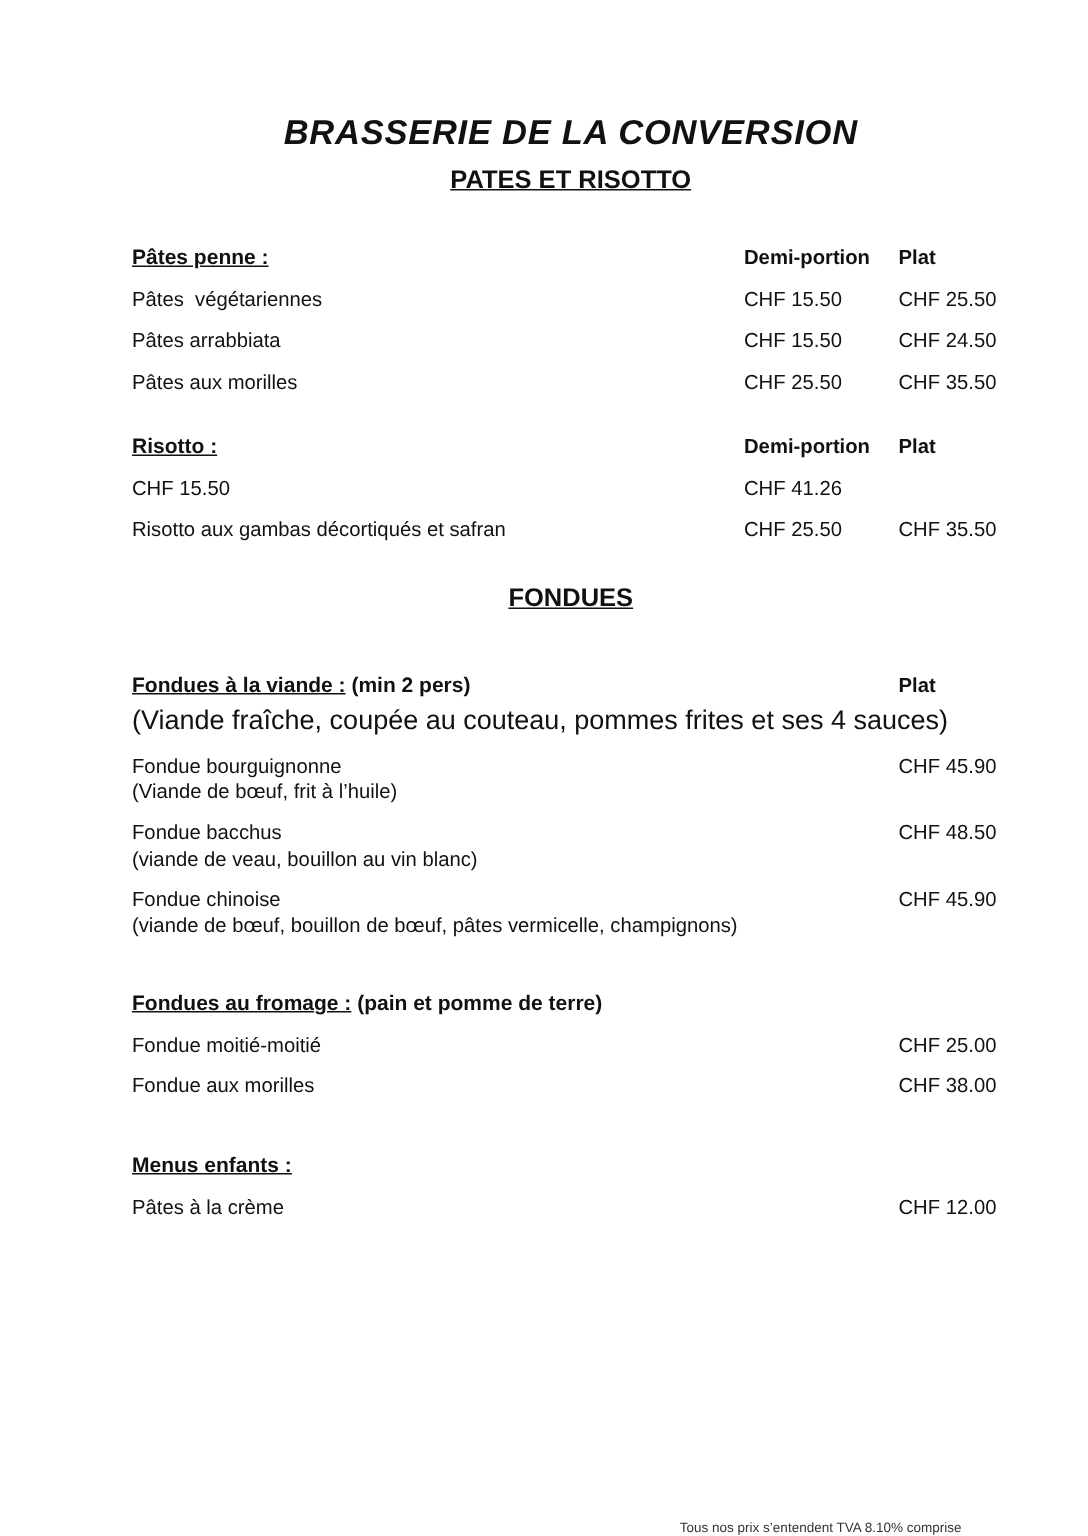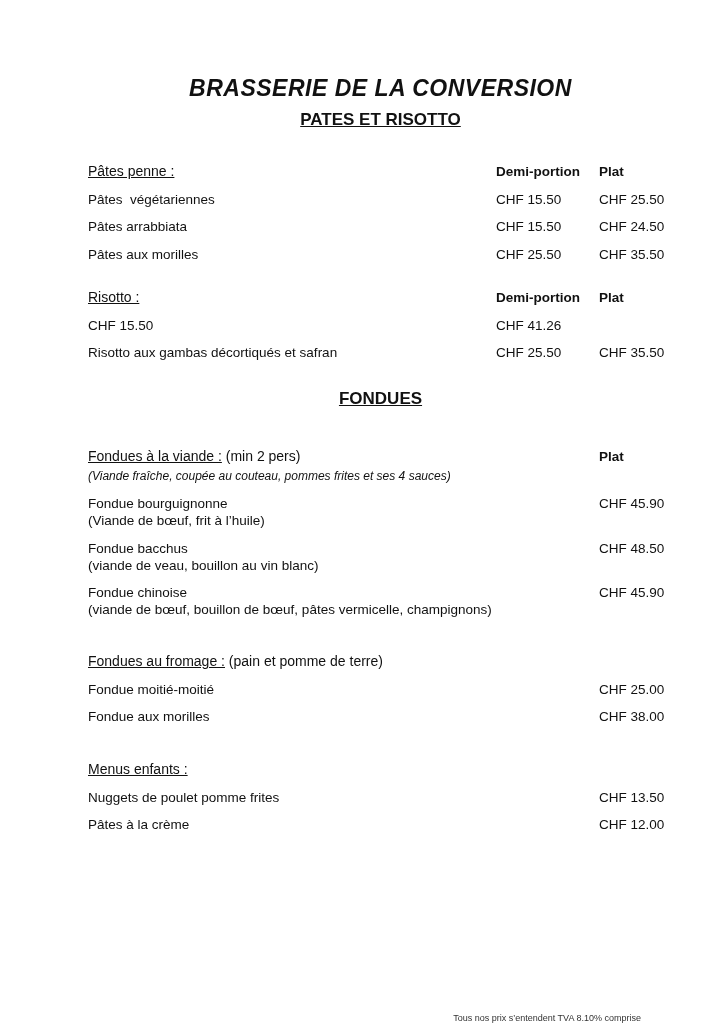--- a/index.html
+++ b/index.html
@@ -49,35 +49,34 @@
     line-height: 1.05;
     margin-bottom: 13px;
   }
   .row.cols-2 {
     grid-template-columns: 1fr 74px;
   }
   .row.head-row { margin-bottom: 14px; }
   .name { white-space: pre-wrap; }
   .heading {
     font-size: 14px;
-    font-weight: normal;
+    font-weight: bold;
   }
   .heading .underlined { text-decoration: underline; }
   .col-label { font-weight: bold; }
   .price { }
   .section-pates { margin-top: 34px; }
   .section-risotto { margin-top: 28px; }
   .section-viande { margin-top: 40px; }
   .section-fromage { margin-top: 36px; }
   .section-enfants { margin-top: 38px; }
   .note {
-    font-size: 12px;
+    font-size: 18px;
     line-height: 1.15;
     margin: -8px 0 13px 0;
-    font-style: italic;
   }
   .item { margin-bottom: 12px; }
   .item .row { margin-bottom: 2px; }
   .desc {
     font-size: 13.5px;
     line-height: 1.2;
   }
   .footer {
     position: absolute;
     right: 84px;
@@ -182,24 +181,20 @@
       <span class="price">CHF 38.00</span>
     </div>
   </section>
 
   <section class="section-enfants">
     <div class="row cols-2 head-row">
       <span class="name heading" style="text-decoration:underline">Menus enfants :</span>
       <span></span>
     </div>
     <div class="row cols-2">
-      <span class="name">Nuggets de poulet pomme frites</span>
-      <span class="price">CHF 13.50</span>
-    </div>
-    <div class="row cols-2">
       <span class="name">Pâtes à la crème</span>
       <span class="price">CHF 12.00</span>
     </div>
   </section>
 
   <div class="footer">Tous nos prix s’entendent TVA 8.10% comprise</div>
 
 </div>
 
 </body></html>

